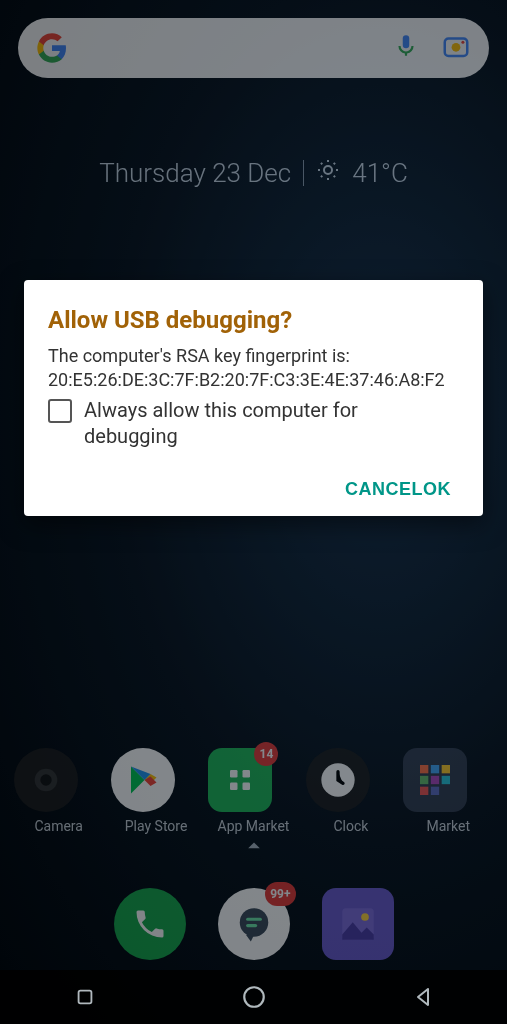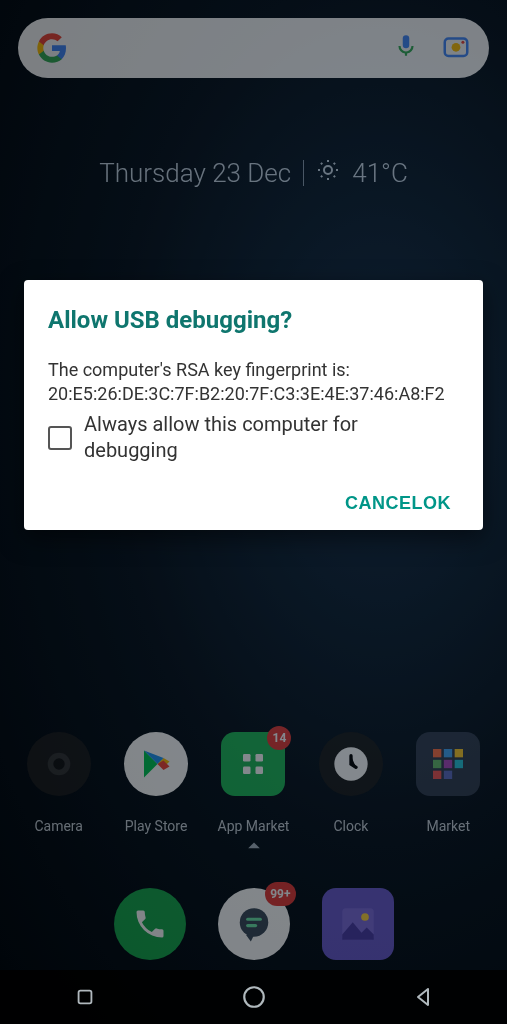--- a/index.html
+++ b/index.html
@@ -57,40 +57,40 @@
       position: absolute;
       top: 280px;
       left: 24px;
       right: 24px;
       background: #fff;
       border-radius: 4px;
       padding: 26px 24px 16px 24px;
       box-shadow: 0 8px 24px rgba(0,0,0,0.5);
       color:#222;
     }
-    .dialog-title { font-size: 24px; font-weight: 700; margin-bottom: 24px; color:#0f766e; }
+    .dialog-title { font-size: 24px; font-weight: 700; margin-bottom: 10px; color:#a16207; }
     .dialog-body { font-size: 18px; line-height: 1.35; color:#333; }
-    .checkbox-row { display:flex; align-items:center; gap:12px; margin: 4px 5px 30px 0; }
+    .checkbox-row { display:flex; align-items:flex-start; gap:12px; margin: 4px 5px 30px 0; }
     .checkbox-box { width:24px; height:24px; border:2px solid #555; border-radius:3px; flex-shrink:0; margin-top:2px; background:#fff; }
     .checkbox-label { font-size: 20px; color:#333; line-height:1.3; }
     .dialog-actions { display:flex; justify-content:flex-end; padding-right:8px; }
     .dialog-btn { color:#009688; font-size:18px; font-weight:700; letter-spacing:0.5px; background:none; border:none; cursor:pointer; }
 
     
     .app-row {
       position:absolute;
       bottom: 190px;
       left:0; right:0;
       display:flex;
       justify-content: space-around;
       padding: 0 10px;
       opacity: 0.5;
     }
     .app {
-      display:flex; flex-direction:column; align-items:center; gap:22px;
+      display:flex; flex-direction:column; gap:6px;
       width: 90px;
     }
     .app-icon {
       width:64px; height:64px; border-radius:50%;
       display:flex; align-items:center; justify-content:center;
       position:relative;
     }
     .app-icon.square { border-radius: 14px; }
     .app-label { font-size:14px; color:#c8d0d8; text-align:center; }
     .badge {

